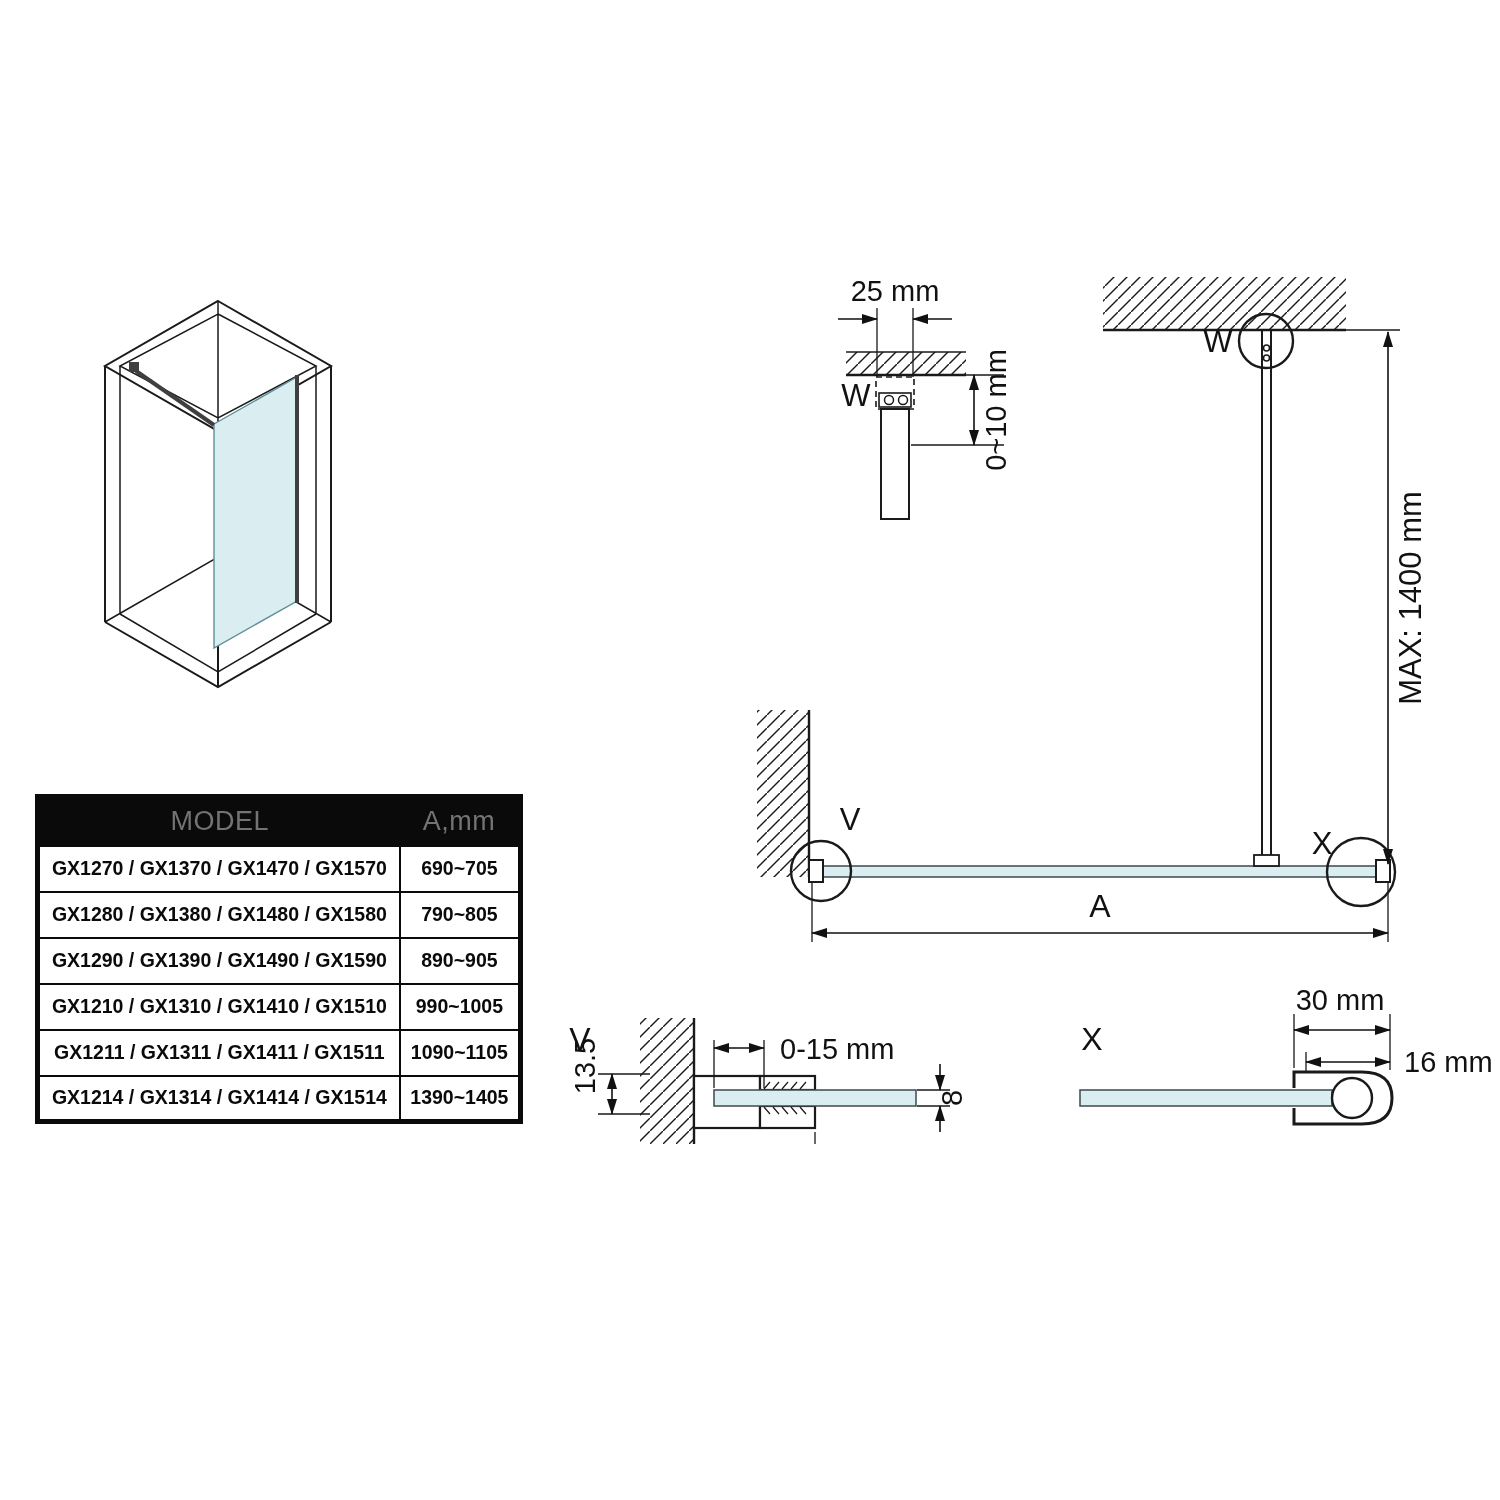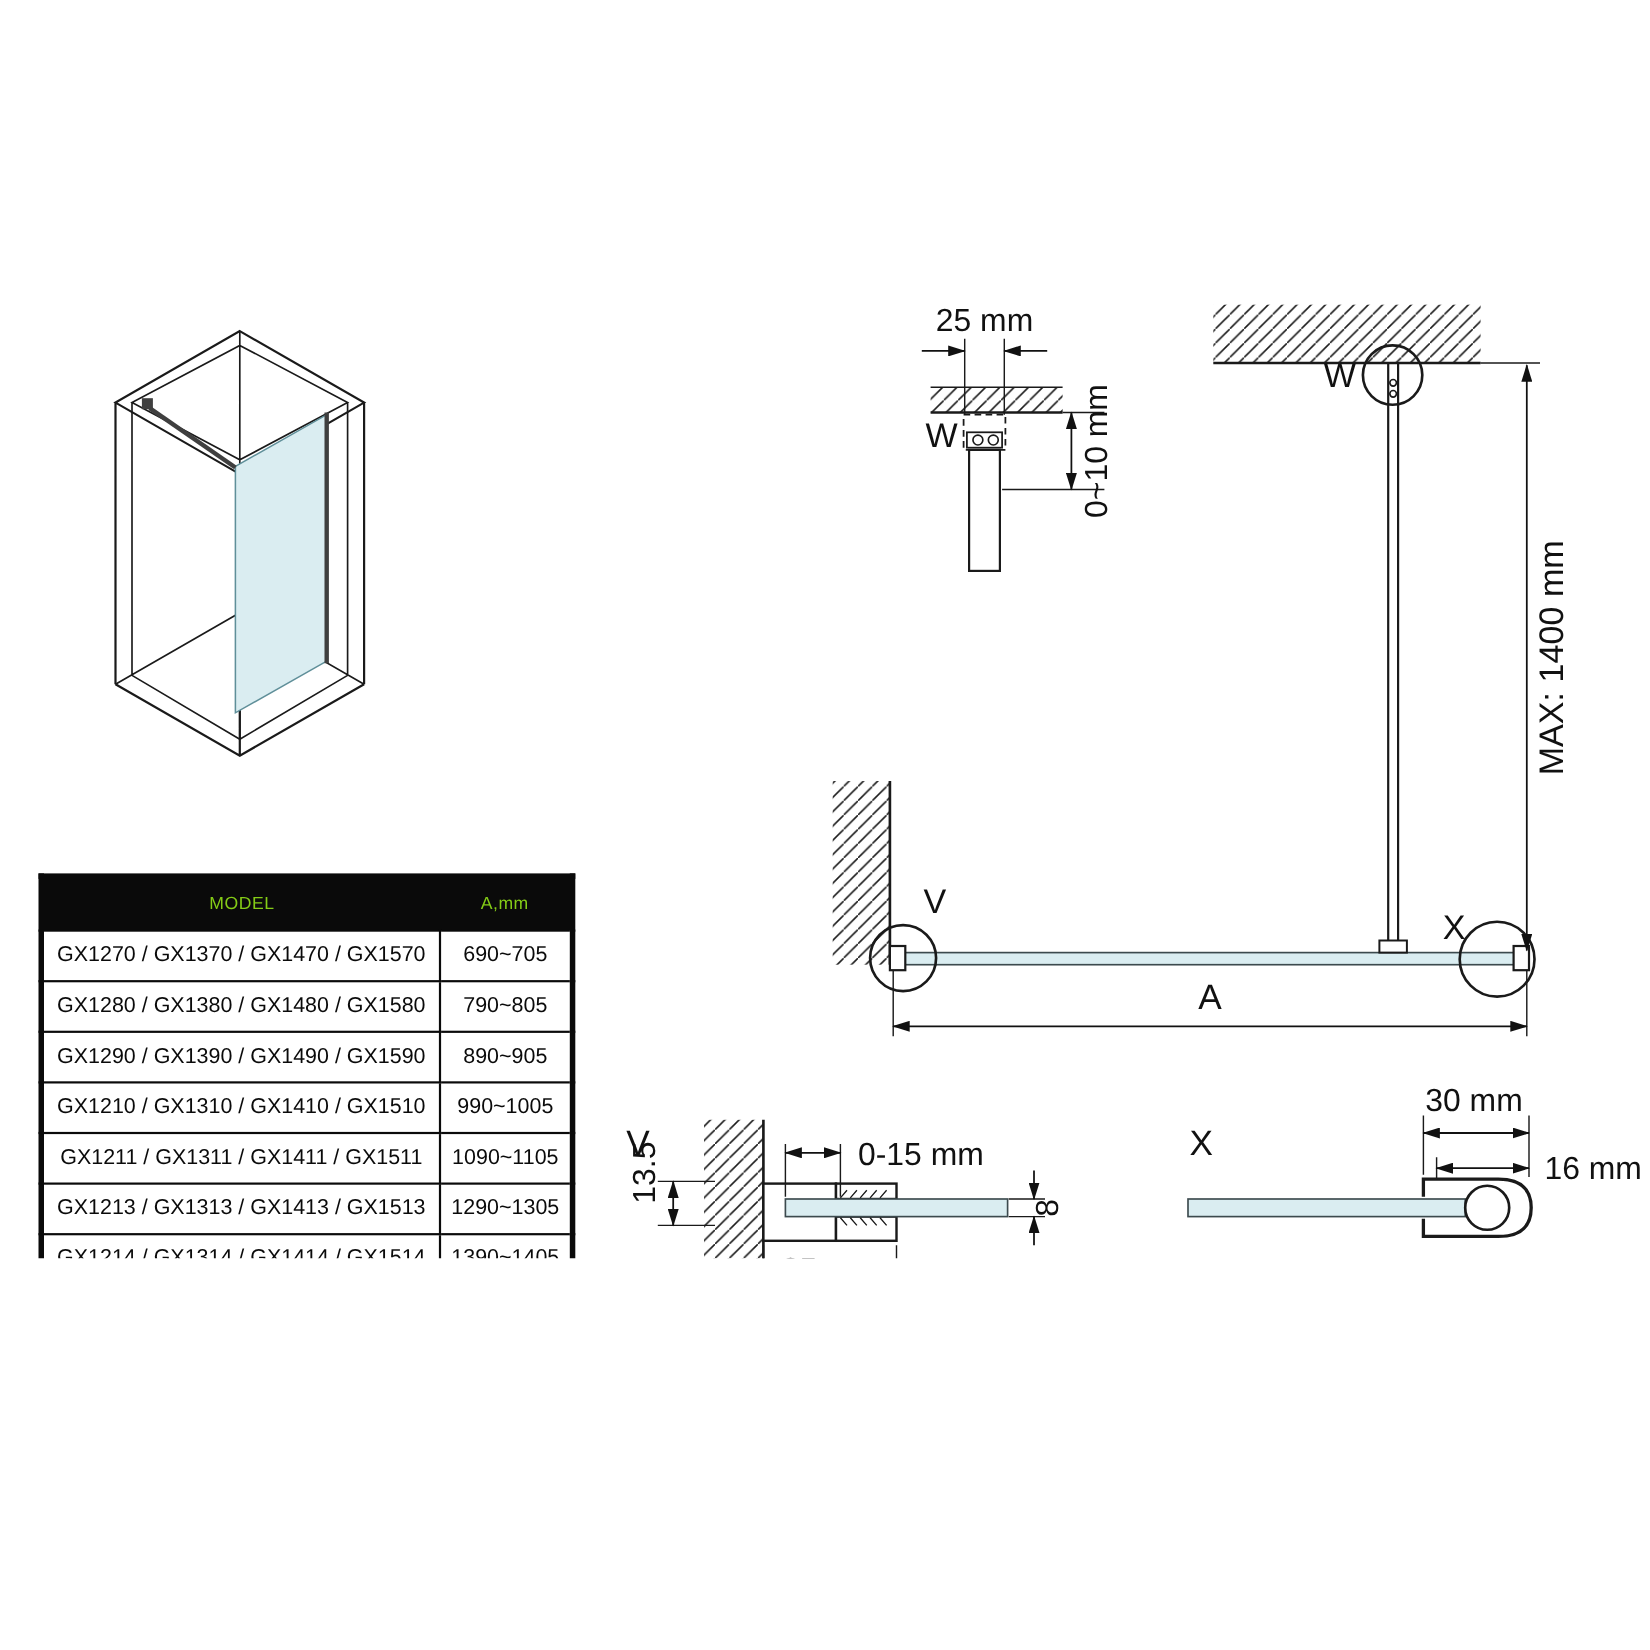--- a/index.html
+++ b/index.html
@@ -4,24 +4,24 @@
 <style>
   * { box-sizing: border-box; }
   html,body { margin:0; padding:0; background:#ffffff; }
   #canvas { position:relative; width:1500px; height:1144px; background:#ffffff;
             font-family:"Liberation Sans", sans-serif; overflow:hidden; }
   #drawing { position:absolute; left:0; top:0; }
 
   
   .tablewrap { position:absolute; left:35px; top:794px; width:488px; }
   table.spec { width:100%; border-collapse:collapse; border:5px solid #0a0a0a; background:#fff; }
-  table.spec th { background:#0a0a0a; color:#84cc16; font-size:16px; font-weight:400;
+  table.spec th { background:#0a0a0a; color:#737373; font-size:27px; font-weight:400;
                   height:49px; padding:0; letter-spacing:0.5px; }
   table.spec td { border:2px solid #0a0a0a; font-size:19.5px; color:#0a0a0a;
-                  text-align:center; height:46px; padding:0 4px; white-space:nowrap; }
+                  text-align:center; height:46px; padding:0 4px; white-space:nowrap;font-weight:bold; }
   td.c-model, th.c-model { width:75%; }
   td.c-a, th.c-a { width:25%; }
 
   
   svg text { font-family:"Liberation Sans", sans-serif; fill:#111; }
   .t-dim { font-size:29px; }
   .t-lbl { font-size:31px; }
   .t-big { font-size:32px; }
   .ln2  { stroke:#1a1a1a; stroke-width:2;   fill:none; }
   .ln24 { stroke:#1a1a1a; stroke-width:2.4; fill:none; }
@@ -186,24 +186,20 @@
         </tr>
         <tr>
           <td class="c-model">GX1210 / GX1310 / GX1410 / GX1510</td>
           <td class="c-a">990~1005</td>
         </tr>
         <tr>
           <td class="c-model">GX1211 / GX1311 / GX1411 / GX1511</td>
           <td class="c-a">1090~1105</td>
         </tr>
         <tr>
-          <td class="c-model">GX1213 / GX1313 / GX1413 / GX1513</td>
-          <td class="c-a">1290~1305</td>
-        </tr>
-        <tr>
           <td class="c-model">GX1214 / GX1314 / GX1414 / GX1514</td>
           <td class="c-a">1390~1405</td>
         </tr>
       </tbody>
     </table>
   </div>
 
 </div>
 
 </body></html>

